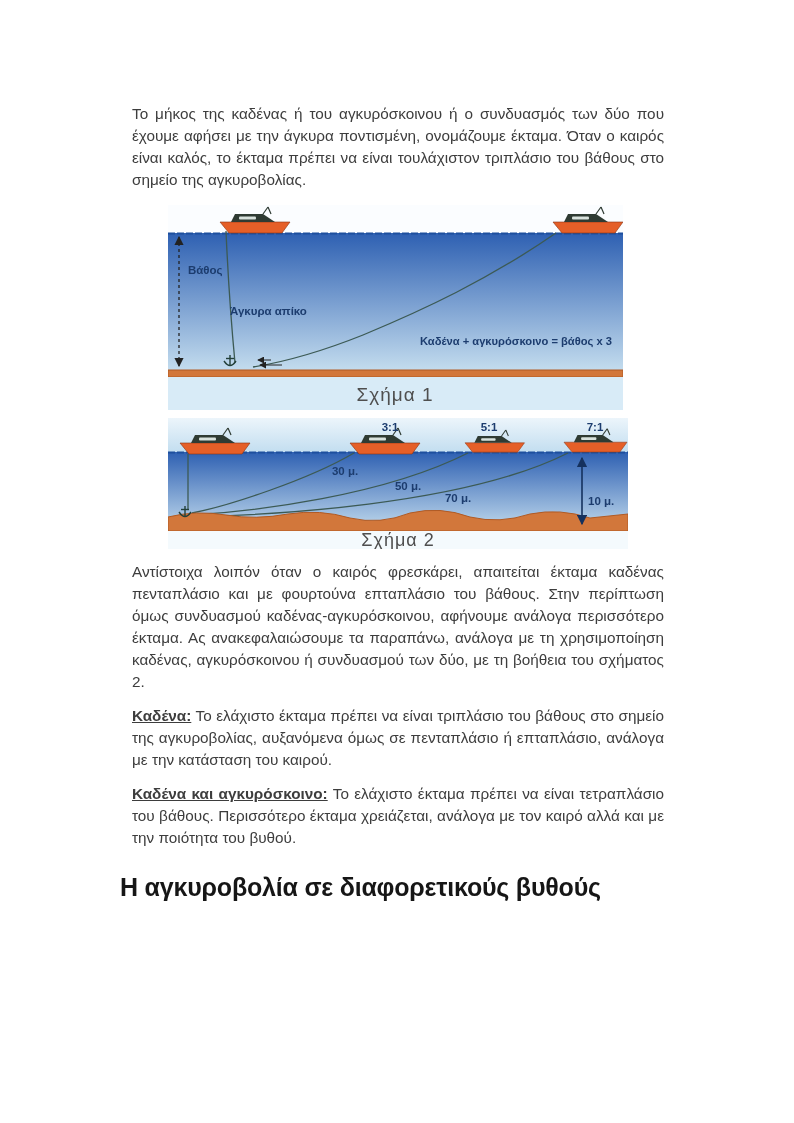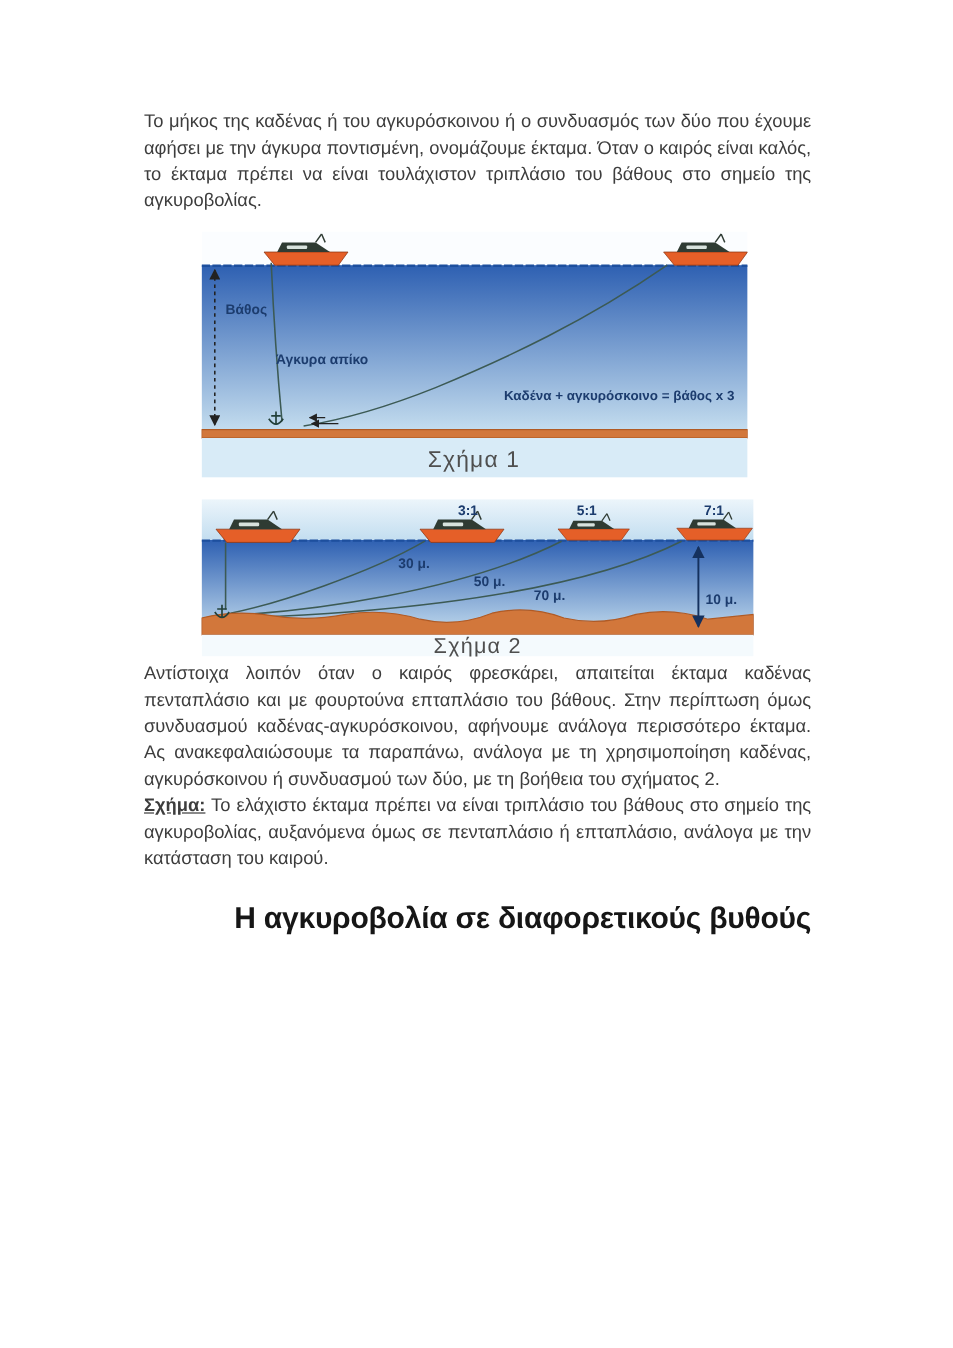--- a/index.html
+++ b/index.html
@@ -13,33 +13,33 @@
     --arrow-dark:#222222; --arrow-navy:#15315e;
   }
   html,body{margin:0;padding:0;background:#ffffff;}
   .page{
     width:794px;height:1123px;box-sizing:border-box;
     padding:91px 118px 0 120px;background:#fff;overflow:hidden;
     font-family:"Liberation Sans","DejaVu Sans",sans-serif;
     color:var(--body-text);
   }
   p.body{
-    margin:0;font-size:15.3px;line-height:22px;text-align:justify;
+    margin:12px;font-size:15.3px;line-height:22px;text-align:justify;
   }
   p.p1{margin-bottom:14px;}
   p.p2{margin-bottom:8px;}
   p.p4{text-align-last:justify;}
   .term{font-weight:bold;text-decoration:underline;}
   figure{margin:0;padding:0;}
-  figure.fig1{margin:0 0 18px 48px;width:398px;height:205px;}
+  figure.fig1{margin:0 0 8px 48px;width:398px;height:205px;}
   figure.fig2{margin:0 0 4px 48px;width:448px;height:131px;}
   figure svg{display:block;}
   h1.section{
     margin:22px 0 30px 0;font-size:25px;line-height:32px;font-weight:bold;
-    color:var(--heading-text);letter-spacing:-0.2px;text-align:right;
+    color:var(--heading-text);letter-spacing:-0.2px;
   }
   
   .st-sea-dark{stop-color:var(--sea-dark);}
   .st-sea-light{stop-color:var(--sea-light);}
   .st-sky2-top{stop-color:var(--sky2-top);}
   .st-sky2-bottom{stop-color:var(--sky2-bottom);}
   .sky1{fill:var(--sky-light);}
   .seabed{fill:var(--seabed-orange);stroke:var(--seabed-edge);stroke-width:1;}
   .band1{fill:var(--caption-band-fig1);}
   .band2{fill:var(--caption-band-fig2);}
@@ -162,20 +162,21 @@
       <text class="fig-label" x="177" y="57" text-anchor="middle">30 μ.</text>
       <text class="fig-label" x="240" y="72" text-anchor="middle">50 μ.</text>
       <text class="fig-label" x="290" y="84" text-anchor="middle">70 μ.</text>
       <text class="fig-label" x="420" y="87">10 μ.</text>
       <text class="fig-caption2" x="230" y="128" text-anchor="middle">Σχήμα 2</text>
     </svg>
   </figure>
 
   <p class="body">Αντίστοιχα λοιπόν όταν ο καιρός φρεσκάρει, απαιτείται έκταμα καδένας πενταπλάσιο και με φουρτούνα επταπλάσιο του βάθους. Στην περίπτωση όμως συνδυασμού καδένας-αγκυρόσκοινου, αφήνουμε ανάλογα περισσότερο έκταμα. Ας ανακεφαλαιώσουμε τα παραπάνω, ανάλογα με τη χρησιμοποίηση καδένας, αγκυρόσκοινου ή συνδυασμού των δύο, με τη βοήθεια του σχήματος 2.</p>
 
-  <p class="body"><span class="term">Σχήμα:</span><span> Το ελάχιστο έκταμα πρέπει να είναι τριπλάσιο του βάθους στο σημείο της αγκυροβολίας, αυξανόμενα όμως σε πενταπλάσιο ή επταπλάσιο, ανάλογα με την κατάσταση του καιρού.</span></p>
+  <p class="body"><span class="term">Καδένα:</span><span> Το ελάχιστο έκταμα πρέπει να είναι τριπλάσιο του βάθους στο σημείο της αγκυροβολίας, αυξανόμενα όμως σε πενταπλάσιο ή επταπλάσιο, ανάλογα με την κατάσταση του καιρού.</span></p>
 
+  <p class="body"><span class="term">Καδένα και αγκυρόσκοινο:</span><span> Το ελάχιστο έκταμα πρέπει να είναι τετραπλάσιο του βάθους. Περισσότερο έκταμα χρειάζεται, ανάλογα με τον καιρό αλλά και με την ποιότητα του βυθού.</span></p>
 
 
   <h1 class="section">Η αγκυροβολία σε διαφορετικούς βυθούς</h1>
 
 
 </div>
 
 </body></html>

